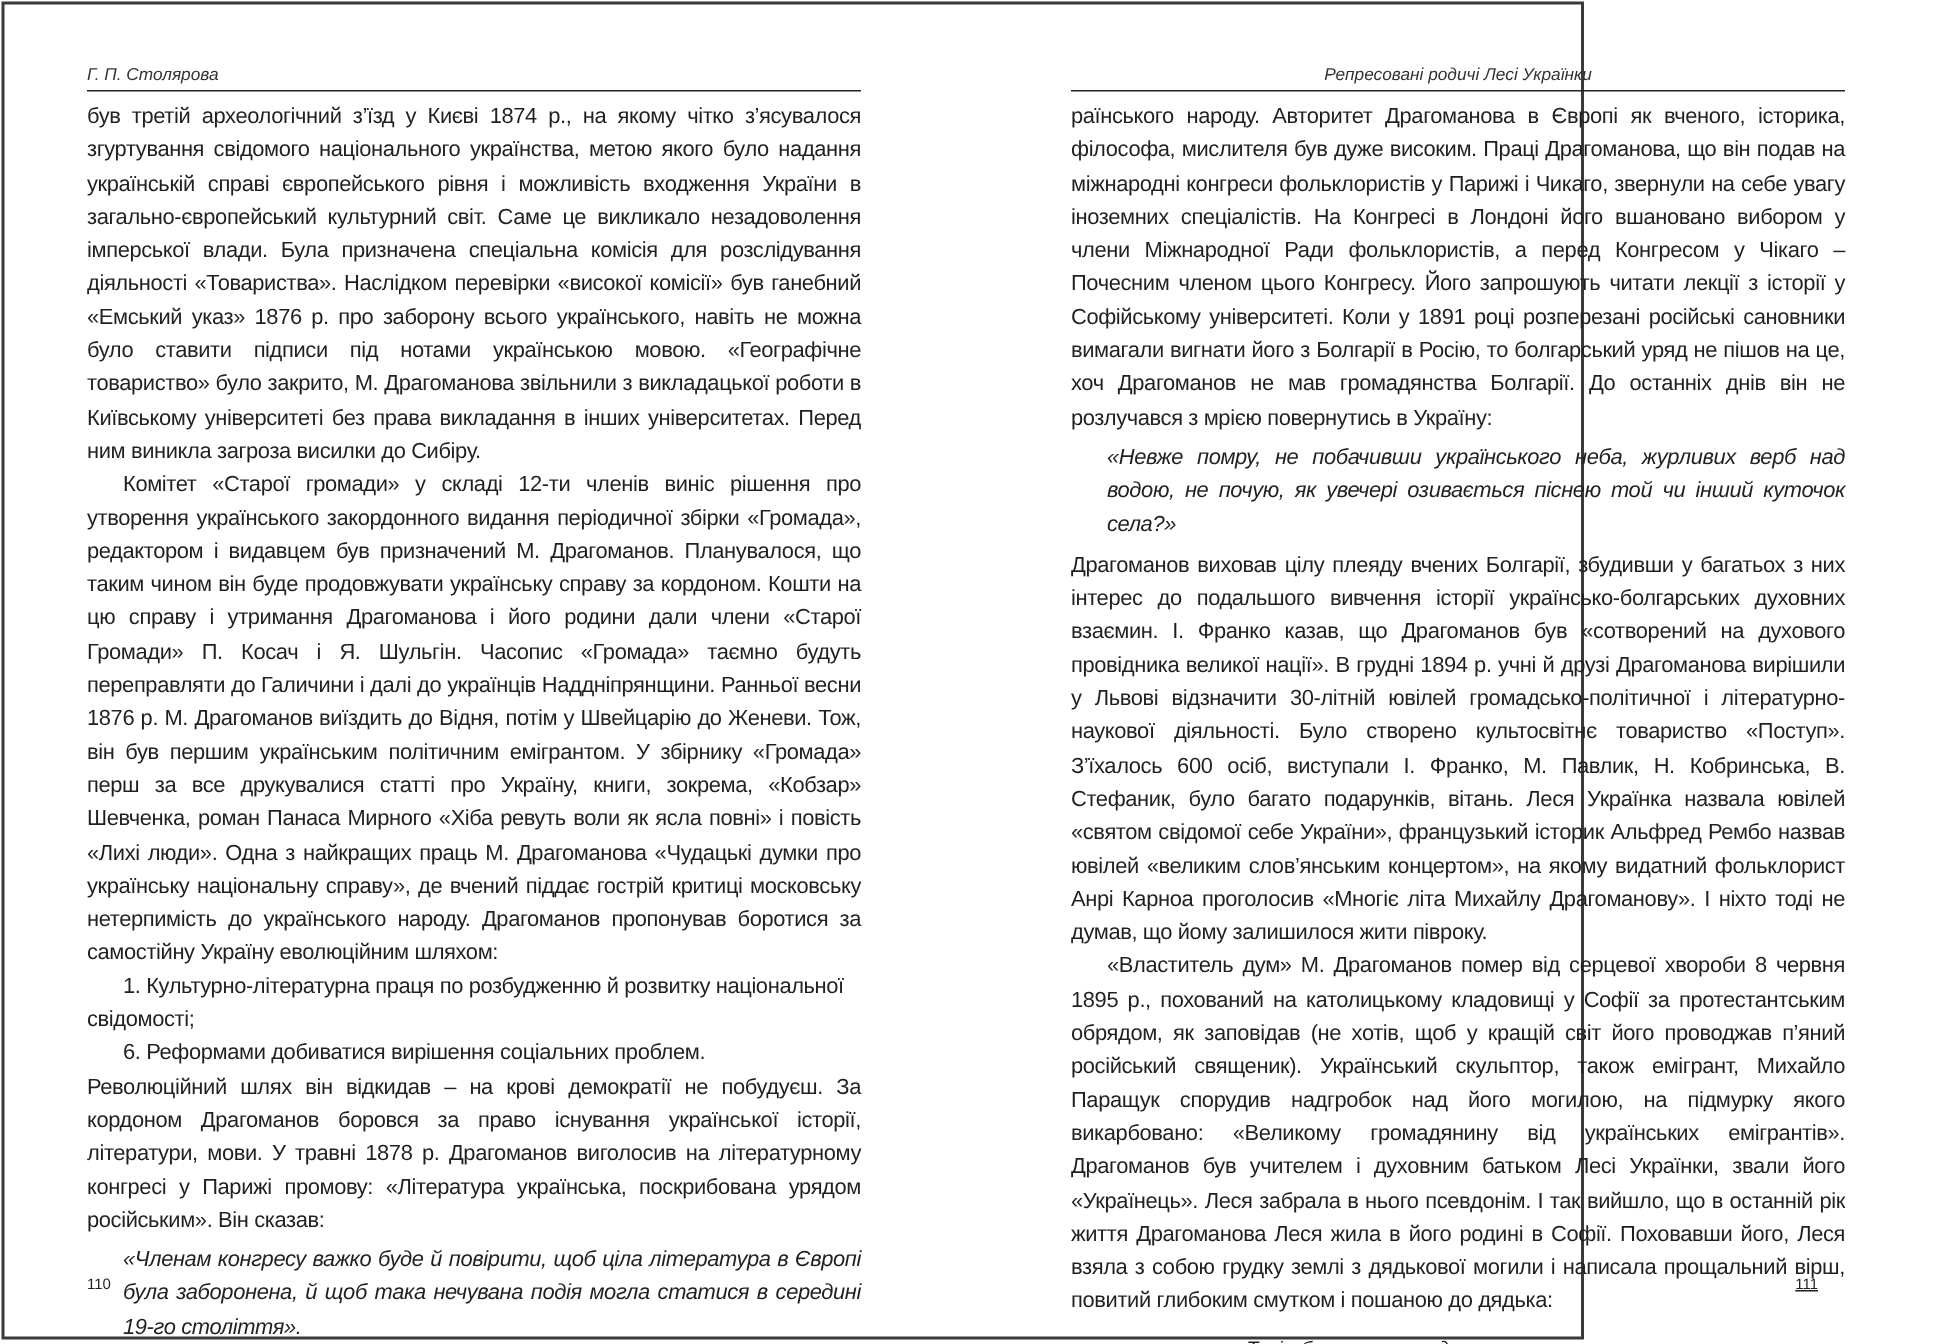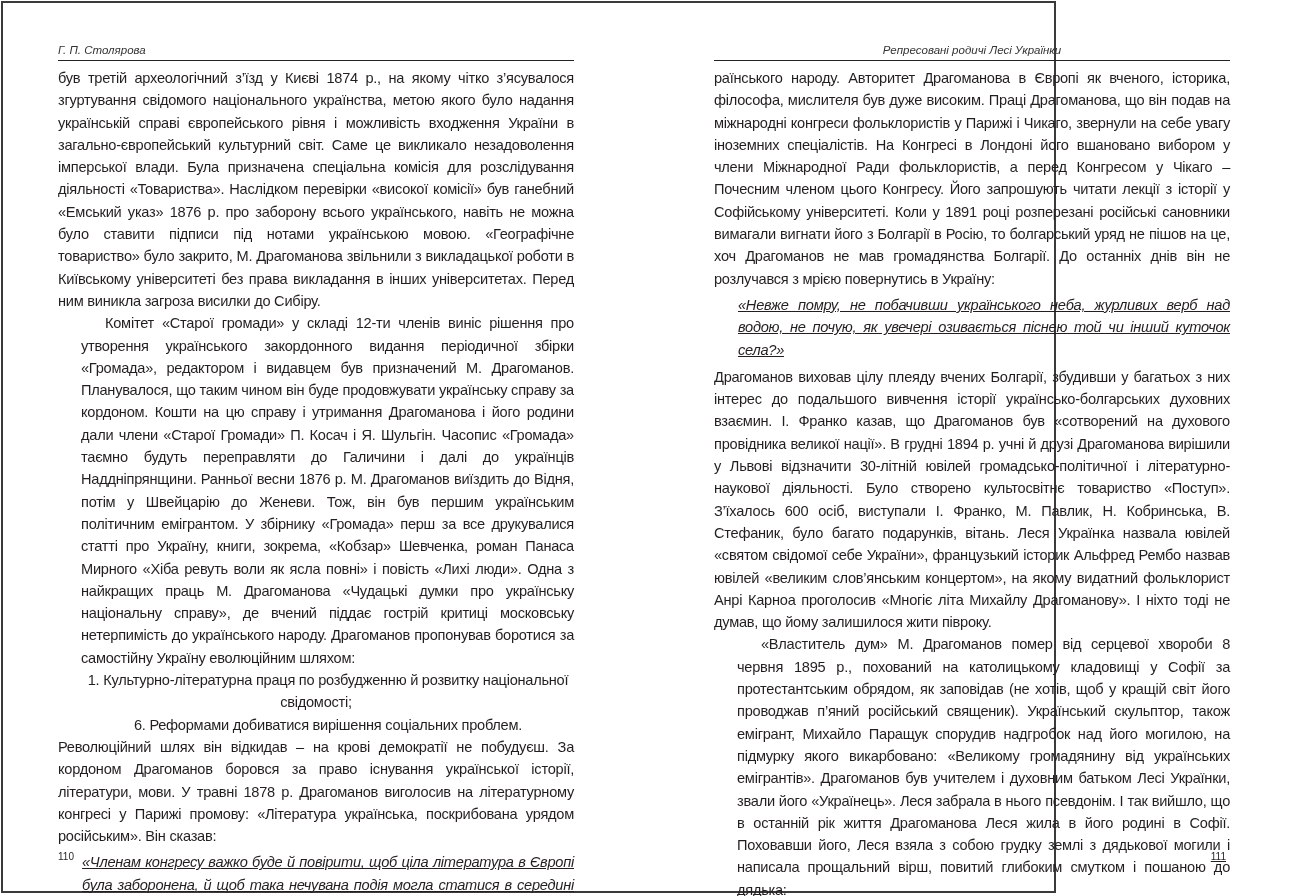--- a/index.html
+++ b/index.html
@@ -18,33 +18,33 @@
     padding-bottom: 3px; border-bottom: 1.3px solid #222;
     line-height: 14px;
   }
   .page.right .running-head { text-align: center; }
   .body {
     position: absolute; top: 64px; left: 0; width: 100%;
     font-size: 14.6px; line-height: 22.3px; text-align: justify;
     letter-spacing: -0.25px;
   }
   .body p { margin: 0; }
-  .body p.indent { text-indent: 24px; margin-left: 23px; }
+  .body p.indent { text-indent: 24px; }
   .body .quote {
-    font-style: italic; padding-left: 24px; margin: 4px 0 5px 0; text-decoration: underline;
+    font-style: italic; padding-left: 24px; margin: 4px 0 5px 0;
   }
-  .body .list-item { text-indent: 24px; text-align: center; }
+  .body .list-item { text-indent: 24px; text-align: left; }
   .poem {
     font-style: italic; font-size: 13px; line-height: 19.5px;
     padding-left: 117px; margin-top: 10px; text-align: left;
   }
   .poem div { white-space: nowrap; }
   .folio { position: absolute; top: 848px; font-size: 10px; }
   .page.left .folio { left: 0; }
-  .page.right .folio { right: 4px; text-decoration: underline; }
+  .page.right .folio { right: 18px; text-decoration: underline; }
 </style>
 </head>
 <body>
 
 <div class="frame">
 
   <div class="page left">
     <div class="running-head">Г. П. Столярова</div>
     <div class="body">
       <p>був третій археологічний з’їзд у Києві 1874 р., на якому чітко з’ясувалося згуртування свідомого національного українства, метою якого було надання українській справі європейського рівня і можливість входження України в загально-європейський культурний світ. Саме це викликало незадоволення імперської влади. Була призначена спеціальна комісія для розслідування діяльності «Товариства». Наслідком перевірки «високої комісії» був ганебний «Емський указ» 1876 р. про заборону всього українського, навіть не можна було ставити підписи під нотами українською мовою. «Географічне товариство» було закрито, М. Драгоманова звільнили з викладацької роботи в Київському університеті без права викладання в інших університетах. Перед ним виникла загроза висилки до Сибіру.</p>

